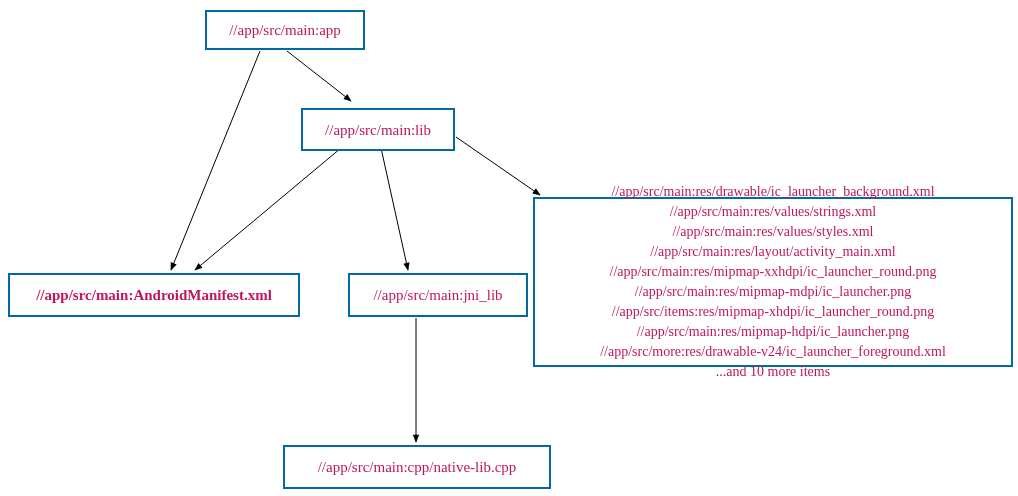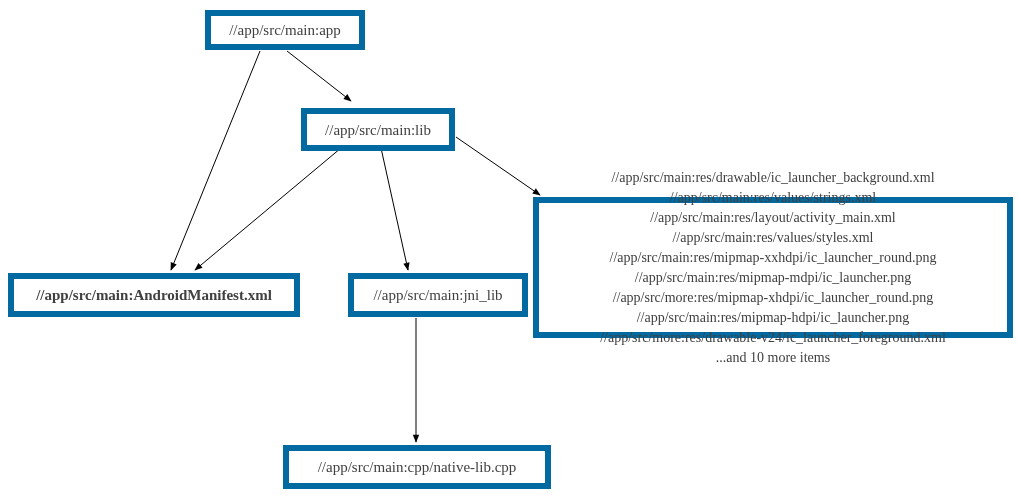--- a/index.html
+++ b/index.html
@@ -23,38 +23,38 @@
     height: 496px;
     pointer-events: none;
   }
   .edges line {
     stroke: #000000;
     stroke-width: 1;
   }
   .node {
     position: absolute;
     box-sizing: border-box;
-    border: 6px solid #0369a1;
+    border: 2px solid #0369a1;
     background: #ffffff;
-    color: #404040;
+    color: #be185d;
     display: flex;
     align-items: center;
     justify-content: center;
     text-align: center;
     font-size: 15px;
     line-height: 1.2;
     white-space: nowrap;
   }
   .node-app      { left: 205px; top: 10px;  width: 160px; height: 40px; }
   .node-lib      { left: 301px; top: 108px; width: 154px; height: 43px; }
   .node-manifest { left: 8px;   top: 273px; width: 292px; height: 44px; font-weight: bold; }
   .node-jni      { left: 328px; top: 273px; width: 180px; height: 44px; margin-left: 20px; }
   .node-cpp      { left: 283px; top: 445px; width: 268px; height: 44px; }
   .node-res {
-    left: 533px; top: 197px; width: 480px; height: 141px;
+    left: 533px; top: 197px; width: 480px; height: 170px;
     flex-direction: column;
     justify-content: center;
     font-size: 14px;
     line-height: 20px;
   }
   .res-line {
     display: block;
   }
 </style>
 </head>
@@ -88,25 +88,25 @@
     <span>//app/src/main:AndroidManifest.xml</span>
   </div>
 
   <div class="node node-jni">
     <span>//app/src/main:jni_lib</span>
   </div>
 
   <div class="node node-res">
     <span class="res-line">//app/src/main:res/drawable/ic_launcher_background.xml</span>
     <span class="res-line">//app/src/main:res/values/strings.xml</span>
+    <span class="res-line">//app/src/main:res/values/styles.xml</span>
     <span class="res-line">//app/src/main:res/layout/activity_main.xml</span>
-    <span class="res-line">//app/src/main:res/values/styles.xml</span>
     <span class="res-line">//app/src/main:res/mipmap-xxhdpi/ic_launcher_round.png</span>
     <span class="res-line">//app/src/main:res/mipmap-mdpi/ic_launcher.png</span>
-    <span class="res-line">//app/src/more:res/mipmap-xhdpi/ic_launcher_round.png</span>
+    <span class="res-line">//app/src/items:res/mipmap-xhdpi/ic_launcher_round.png</span>
     <span class="res-line">//app/src/main:res/mipmap-hdpi/ic_launcher.png</span>
     <span class="res-line">//app/src/more:res/drawable-v24/ic_launcher_foreground.xml</span>
     <span class="res-line">...and 10 more items</span>
   </div>
 
   <div class="node node-cpp">
     <span>//app/src/main:cpp/native-lib.cpp</span>
   </div>
 
 </div>

